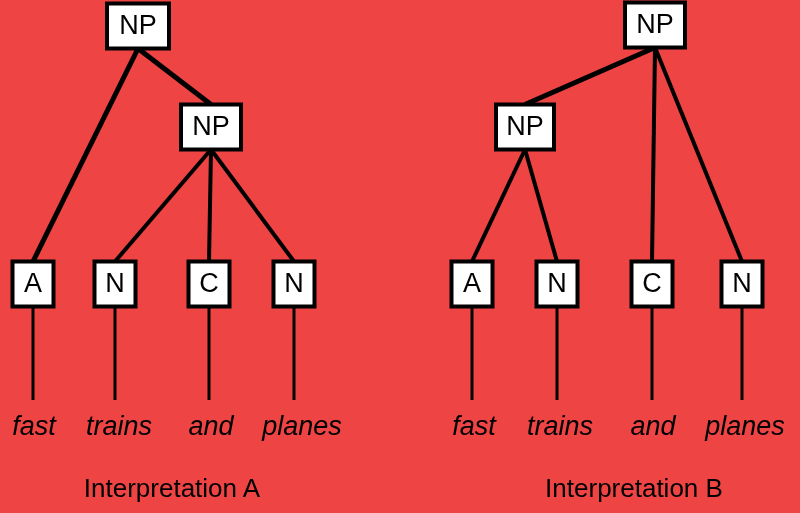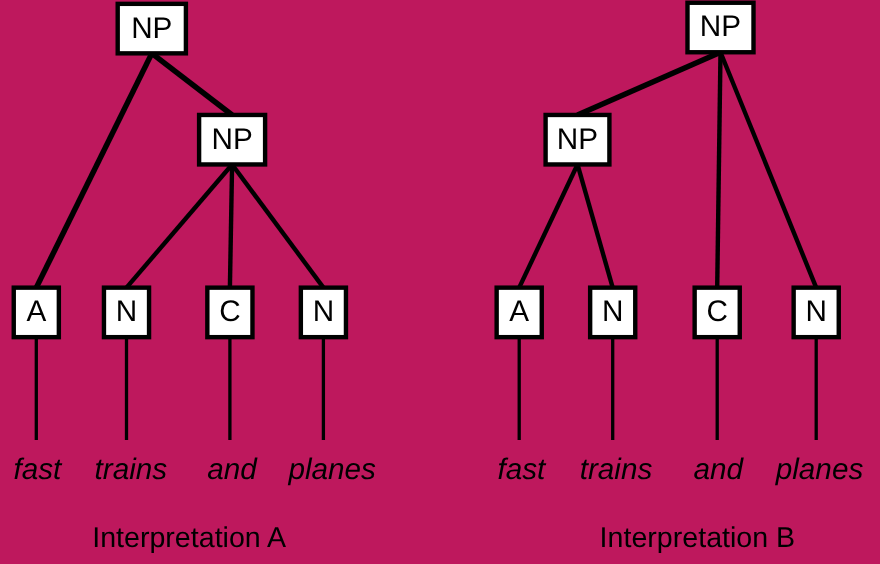--- a/index.html
+++ b/index.html
@@ -4,21 +4,21 @@
 <style>
   html, body {
     margin: 0;
     padding: 0;
     background: #ffffff;
   }
   #page {
     position: relative;
     width: 800px;
     height: 513px;
-    background: #be185d;
+    background: #ef4444;
     overflow: hidden;
     font-family: "Liberation Sans", sans-serif;
   }
   svg.tree-layer {
     position: absolute;
     left: 0;
     top: 0;
     width: 800px;
     height: 513px;
   }

